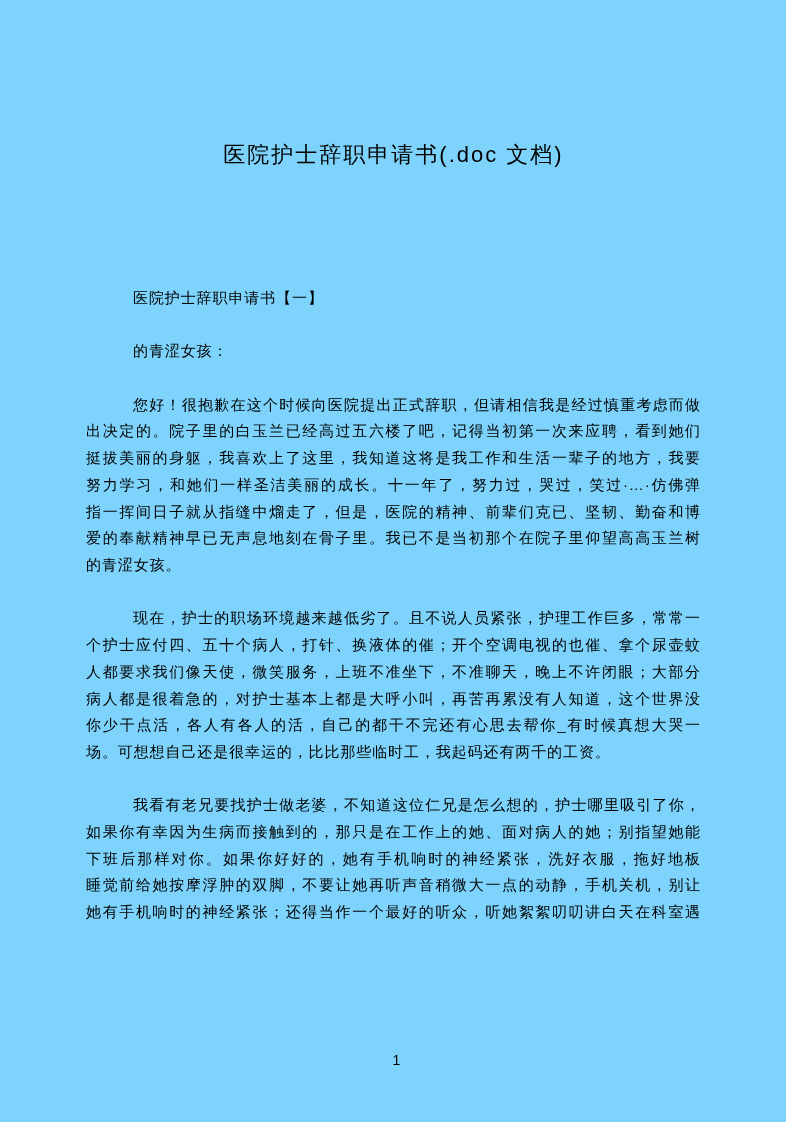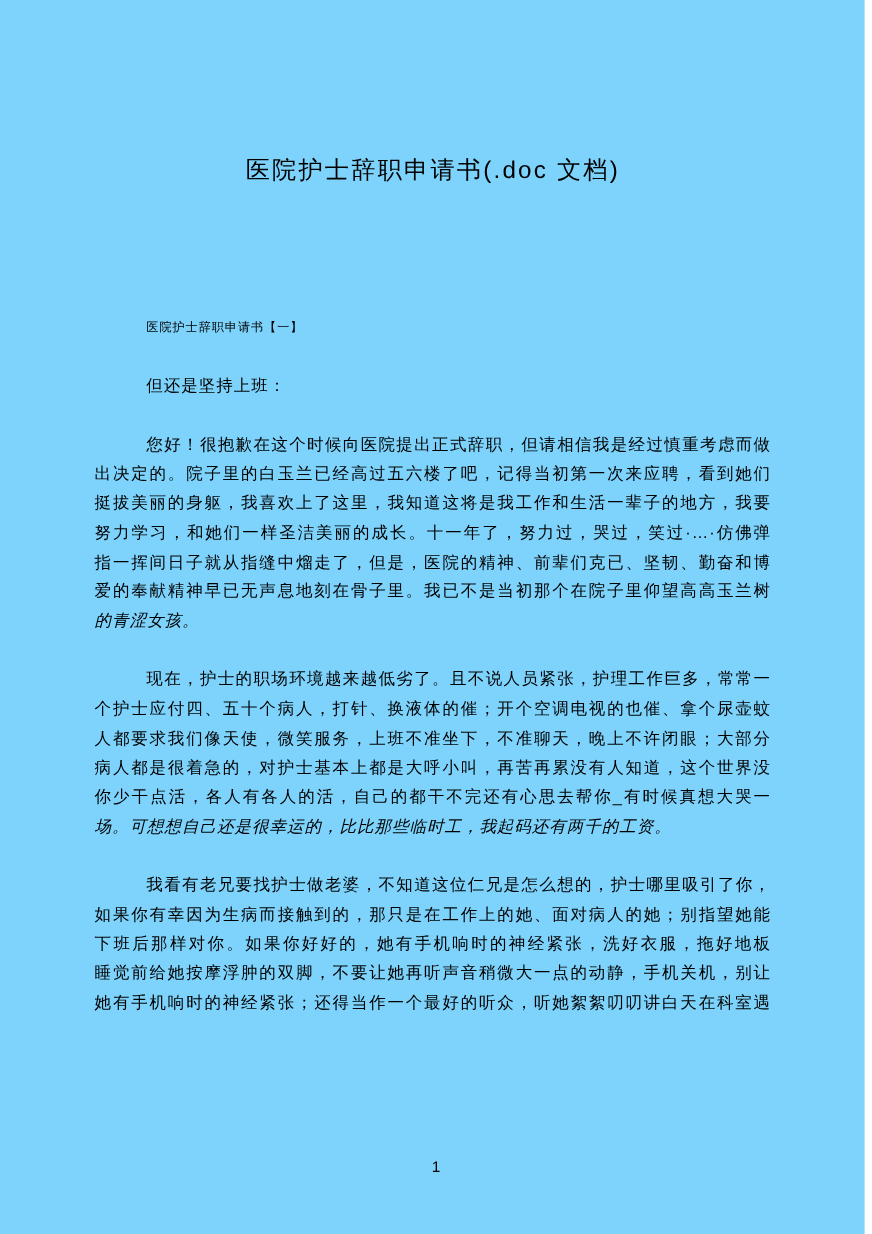--- a/index.html
+++ b/index.html
@@ -21,21 +21,21 @@
   .doc-title {
     margin-top: 140px;
     font-size: 22px;
     line-height: 30px;
     letter-spacing: 2px;
     text-align: center;
     white-space: nowrap;
   }
   .section-heading {
     margin-top: 115px;
-    font-size: 11px;
+    font-size: 15px;
     line-height: 26.7px;
     letter-spacing: 0.9px;
     padding-left: 47px;
   }
   .salutation {
     margin-top: 26.7px;
     font-size: 15px;
     line-height: 26.7px;
     letter-spacing: 0.9px;
     padding-left: 47px;
@@ -51,42 +51,41 @@
     text-align-last: justify;
     text-justify: inter-character;
   }
   .line.indent {
     text-indent: 47px;
     font-family: Liberation Serif, serif;
   }
   .line.no-stretch {
     text-align: right;
     text-align-last: left;
-    font-style: italic;
   }
   .page-number {
     position: absolute;
     top: 1050px;
     left: 0;
     width: 793px;
     text-align: center;
     font-size: 14px;
     line-height: 20px;
   }
 </style>
 </head>
 <body>
 
 <div class="page">
 
   <div class="doc-title">医院护士辞职申请书(.doc 文档)</div>
 
   <div class="section-heading">医院护士辞职申请书【一】</div>
 
-  <div class="salutation">但还是坚持上班：</div>
+  <div class="salutation">的青涩女孩：</div>
 
   <div class="para">
     <div class="line indent">您好！很抱歉在这个时候向医院提出正式辞职，但请相信我是经过慎重考虑而做</div>
     <div class="line">出决定的。院子里的白玉兰已经高过五六楼了吧，记得当初第一次来应聘，看到她们</div>
     <div class="line">挺拔美丽的身躯，我喜欢上了这里，我知道这将是我工作和生活一辈子的地方，我要</div>
     <div class="line">努力学习，和她们一样圣洁美丽的成长。十一年了，努力过，哭过，笑过·…·仿佛弹</div>
     <div class="line">指一挥间日子就从指缝中熘走了，但是，医院的精神、前辈们克已、坚韧、勤奋和博</div>
     <div class="line">爱的奉献精神早已无声息地刻在骨子里。我已不是当初那个在院子里仰望高高玉兰树</div>
     <div class="line no-stretch">的青涩女孩。</div>
   </div>

